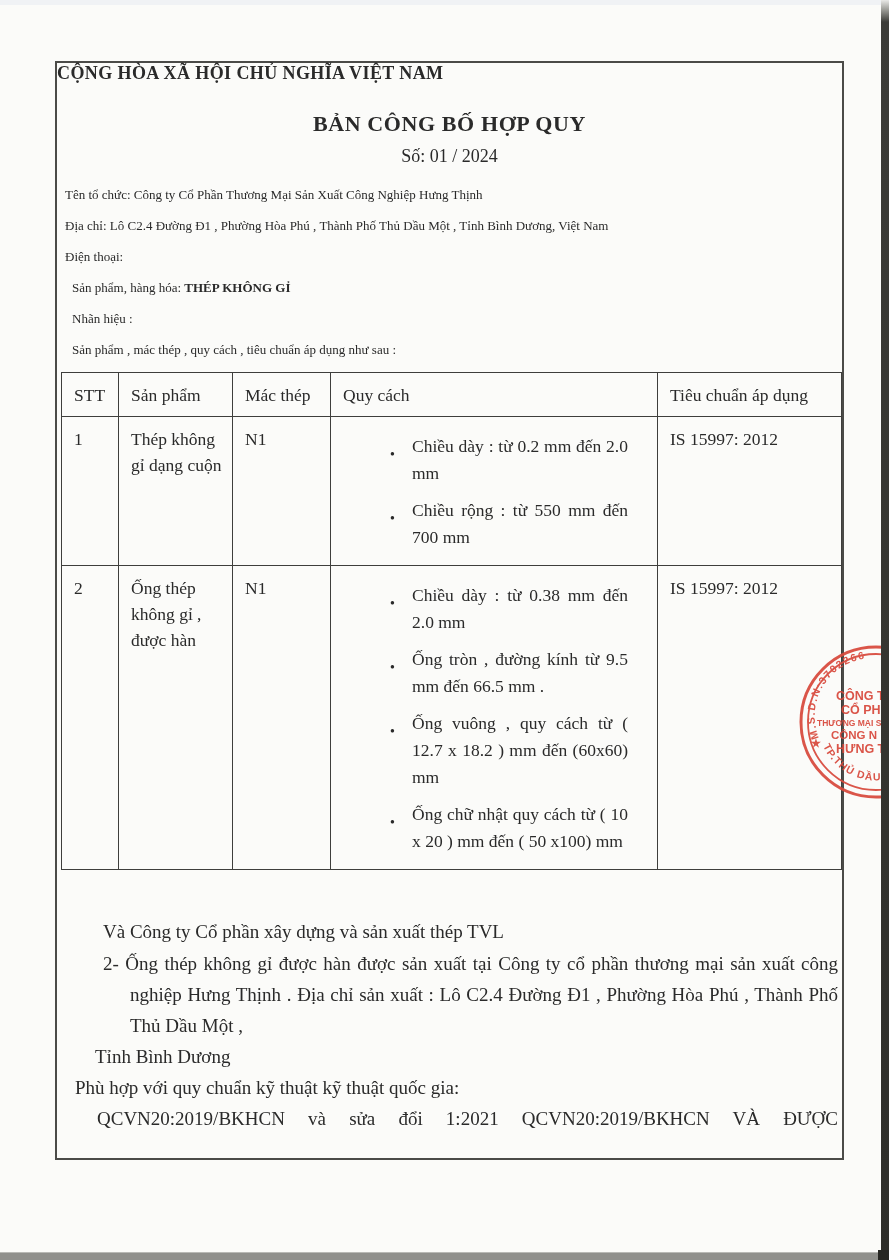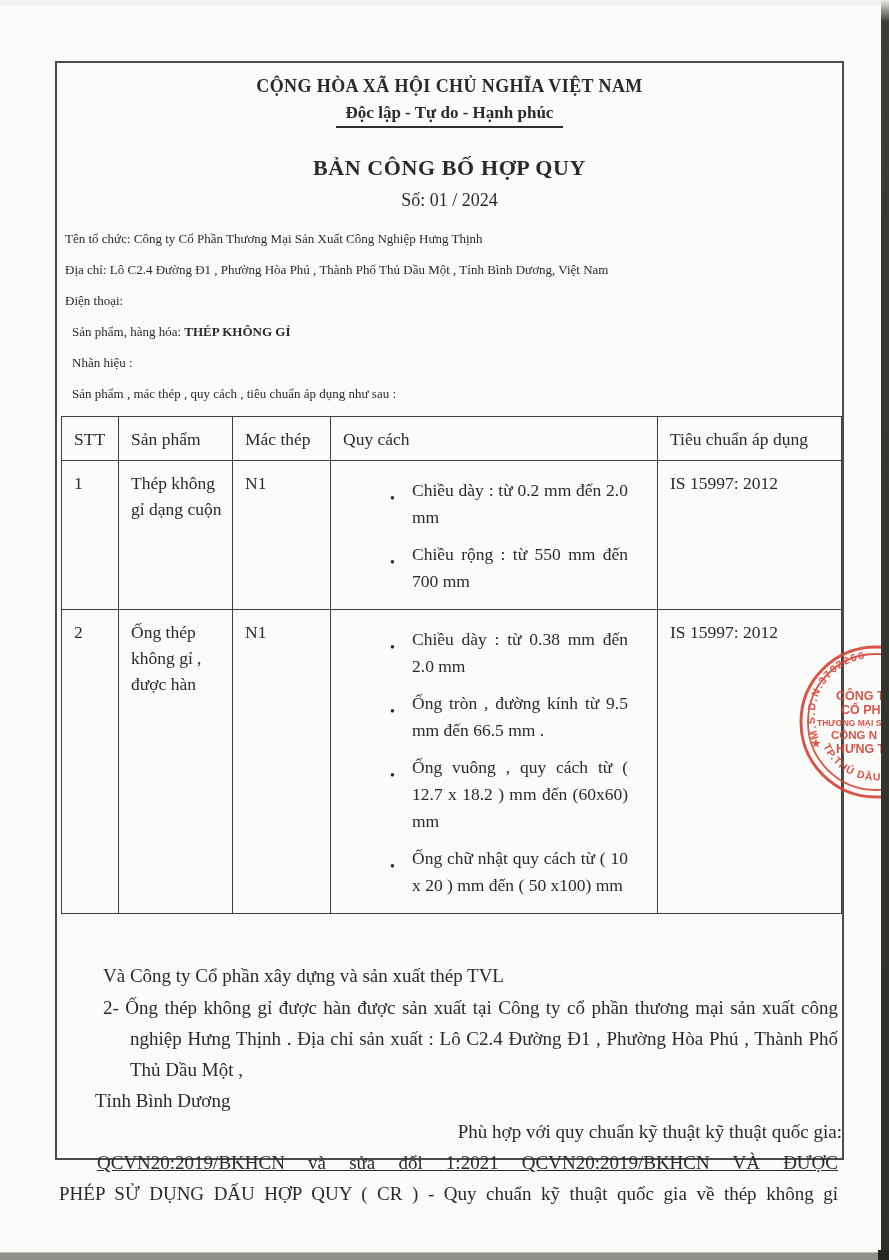--- a/index.html
+++ b/index.html
@@ -17,21 +17,21 @@
     background:linear-gradient(180deg,#e9e9e7 0,#9a9a95 10px,#3c3c38 22px,#34342f 60%,#2e2e2a 100%);}
   .scan-edge-bottom{position:absolute;bottom:0;left:0;width:100%;height:7px;background:#90908c;z-index:6;
     box-shadow:0 -1px 0 #b9b9b5;}
   .scan-corner{position:absolute;right:0;bottom:0;width:11px;height:10px;background:#262622;z-index:7;}
 
   
   .doc-box{
     position:absolute;left:55px;top:61px;width:789px;height:1099px;
     border:2px solid #4b4b48;box-sizing:border-box;
   }
-  .gov-header{text-align:center;margin-top:13px;}
+  .gov-header{}
   .gov-line1{font-size:18px;font-weight:bold;letter-spacing:.4px;}
   .motto{display:inline-block;margin-top:6px;font-size:17px;font-weight:bold;
     border-bottom:2px solid #2f2f2d;padding:0 10px 3px 10px;}
   .doc-title{text-align:center;margin-top:27px;font-size:22px;font-weight:bold;letter-spacing:.6px;}
   .doc-no{text-align:center;margin-top:9px;font-size:18px;}
 
   .info{margin:12px 18px 0 8px;font-size:13px;}
   .info p{margin:0;line-height:31px;text-align:justify;max-width:700px;}
   .info p.indent{margin-left:7px;}
   .bold{font-weight:bold;}
@@ -54,39 +54,38 @@
   tr.r1{height:94px;}
   tr.r2{height:232px;}
 
   
   .notes{margin-top:46px;font-size:19px;}
   .note1-l1{margin-left:46px;width:735px;text-align:justify;text-align-last:justify;line-height:31px;}
   .note1-l2{margin-left:46px;width:735px;line-height:31px;}
   .note2{margin:1px 0 0 46px;width:735px;text-align:justify;line-height:31px;
     padding-left:27px;text-indent:-27px;box-sizing:border-box;}
   .province{margin-left:38px;line-height:31px;}
-  .conformity-line{margin-left:18px;line-height:31px;text-align:right;}
+  .conformity-line{margin-left:18px;line-height:31px;}
   .regulation{margin-left:2px;width:779px;line-height:31px;}
-  .reg-l1{text-indent:38px;text-align:justify;text-align-last:justify;text-decoration:underline;}
+  .reg-l1{text-indent:38px;text-align:justify;text-align-last:justify;}
   .reg-l2{text-align:justify;text-align-last:justify;}
 
   
   .stamp-wrap{position:absolute;left:795px;top:637px;width:88px;height:175px;
     overflow:hidden;z-index:4;opacity:.93;}
   .stamp-wrap svg{display:block;}
   .stamp-text{font-family:"Liberation Sans", sans-serif;font-weight:bold;}
 </style>
 </head>
 <body>
 
 <div class="doc-box">
 
   <div class="gov-header">
     <div class="gov-line1">CỘNG HÒA XÃ HỘI CHỦ NGHĨA VIỆT NAM</div>
-    <div><span class="motto">Độc lập - Tự do - Hạnh phúc</span></div>
   </div>
 
   <div class="doc-title">BẢN CÔNG BỐ HỢP QUY</div>
   <div class="doc-no">Số: 01 / 2024</div>
 
   <div class="info">
     <p>Tên tổ chức: Công ty Cổ Phần Thương Mại Sản Xuất Công Nghiệp Hưng Thịnh</p>
     <p>Địa chỉ: Lô C2.4 Đường Đ1 , Phường Hòa Phú , Thành Phố Thủ Dầu Một , Tỉnh Bình Dương, Việt Nam</p>
     <p>Điện thoại:</p>
     <p class="indent"><span>Sản phẩm, hàng hóa: </span><span class="bold">THÉP KHÔNG GỈ</span></p>
@@ -139,21 +138,20 @@
   </tbody>
     </table>
 
   <div class="notes">
     <div class="note1-l2">Và Công ty Cổ phần xây dựng và sản xuất thép TVL</div>
     <div class="note2"><span>2-</span> <span>Ống thép không gỉ được hàn được sản xuất tại Công ty cổ phần thương mại sản xuất công nghiệp Hưng Thịnh . Địa chỉ sản xuất : Lô C2.4 Đường Đ1 , Phường Hòa Phú , Thành Phố Thủ Dầu Một ,</span></div>
     <div class="province">Tỉnh Bình Dương</div>
     <div class="conformity-line">Phù hợp với quy chuẩn kỹ thuật kỹ thuật quốc gia:</div>
     <div class="regulation">
       <div class="reg-l1">QCVN20:2019/BKHCN và sửa đổi 1:2021 QCVN20:2019/BKHCN VÀ ĐƯỢC</div>
-      <div class="reg-l2">PHÉP SỬ DỤNG DẤU HỢP QUY ( CR ) -  Quy chuẩn kỹ thuật quốc gia về thép không gỉ</div>
     </div>
   </div>
 
 </div>
 
 <div class="stamp-wrap">
   <svg width="180" height="175" viewBox="0 0 180 175" class="stamp-text">
     <g fill="none" stroke="#d8493c">
       <circle cx="81" cy="85" r="75" stroke-width="3"></circle>
       <circle cx="81" cy="85" r="68" stroke-width="1.8"></circle>

